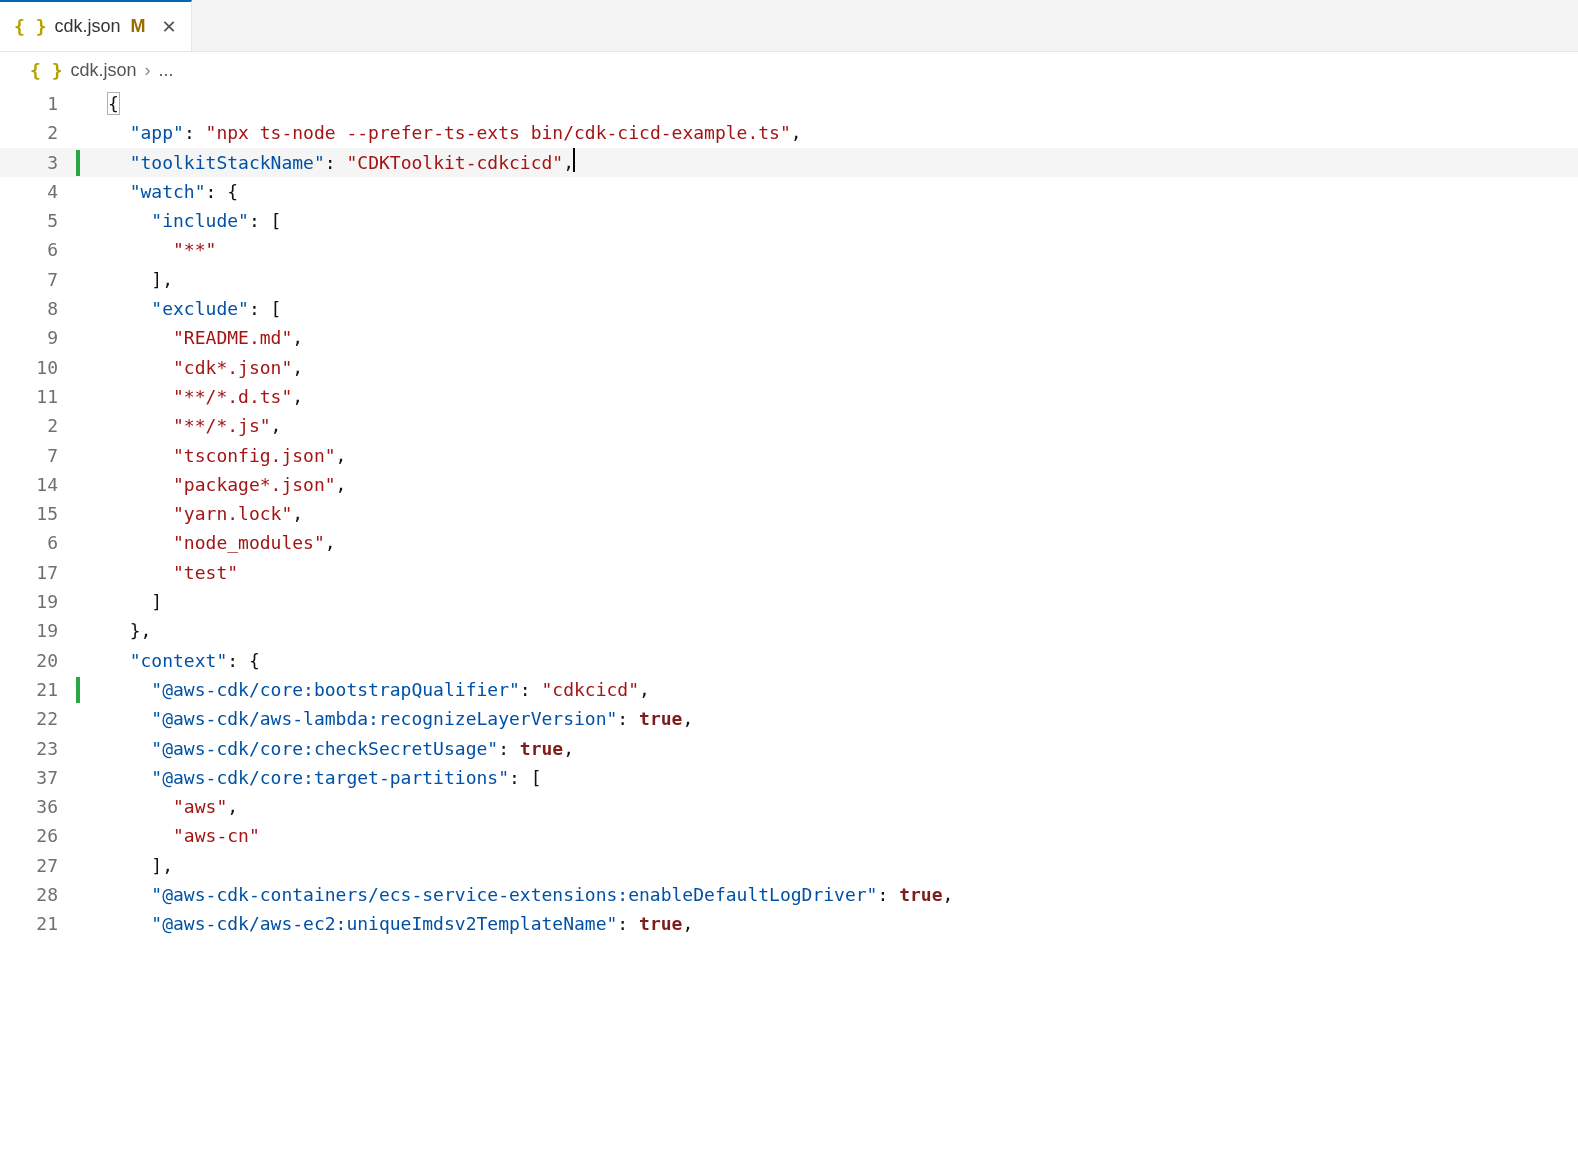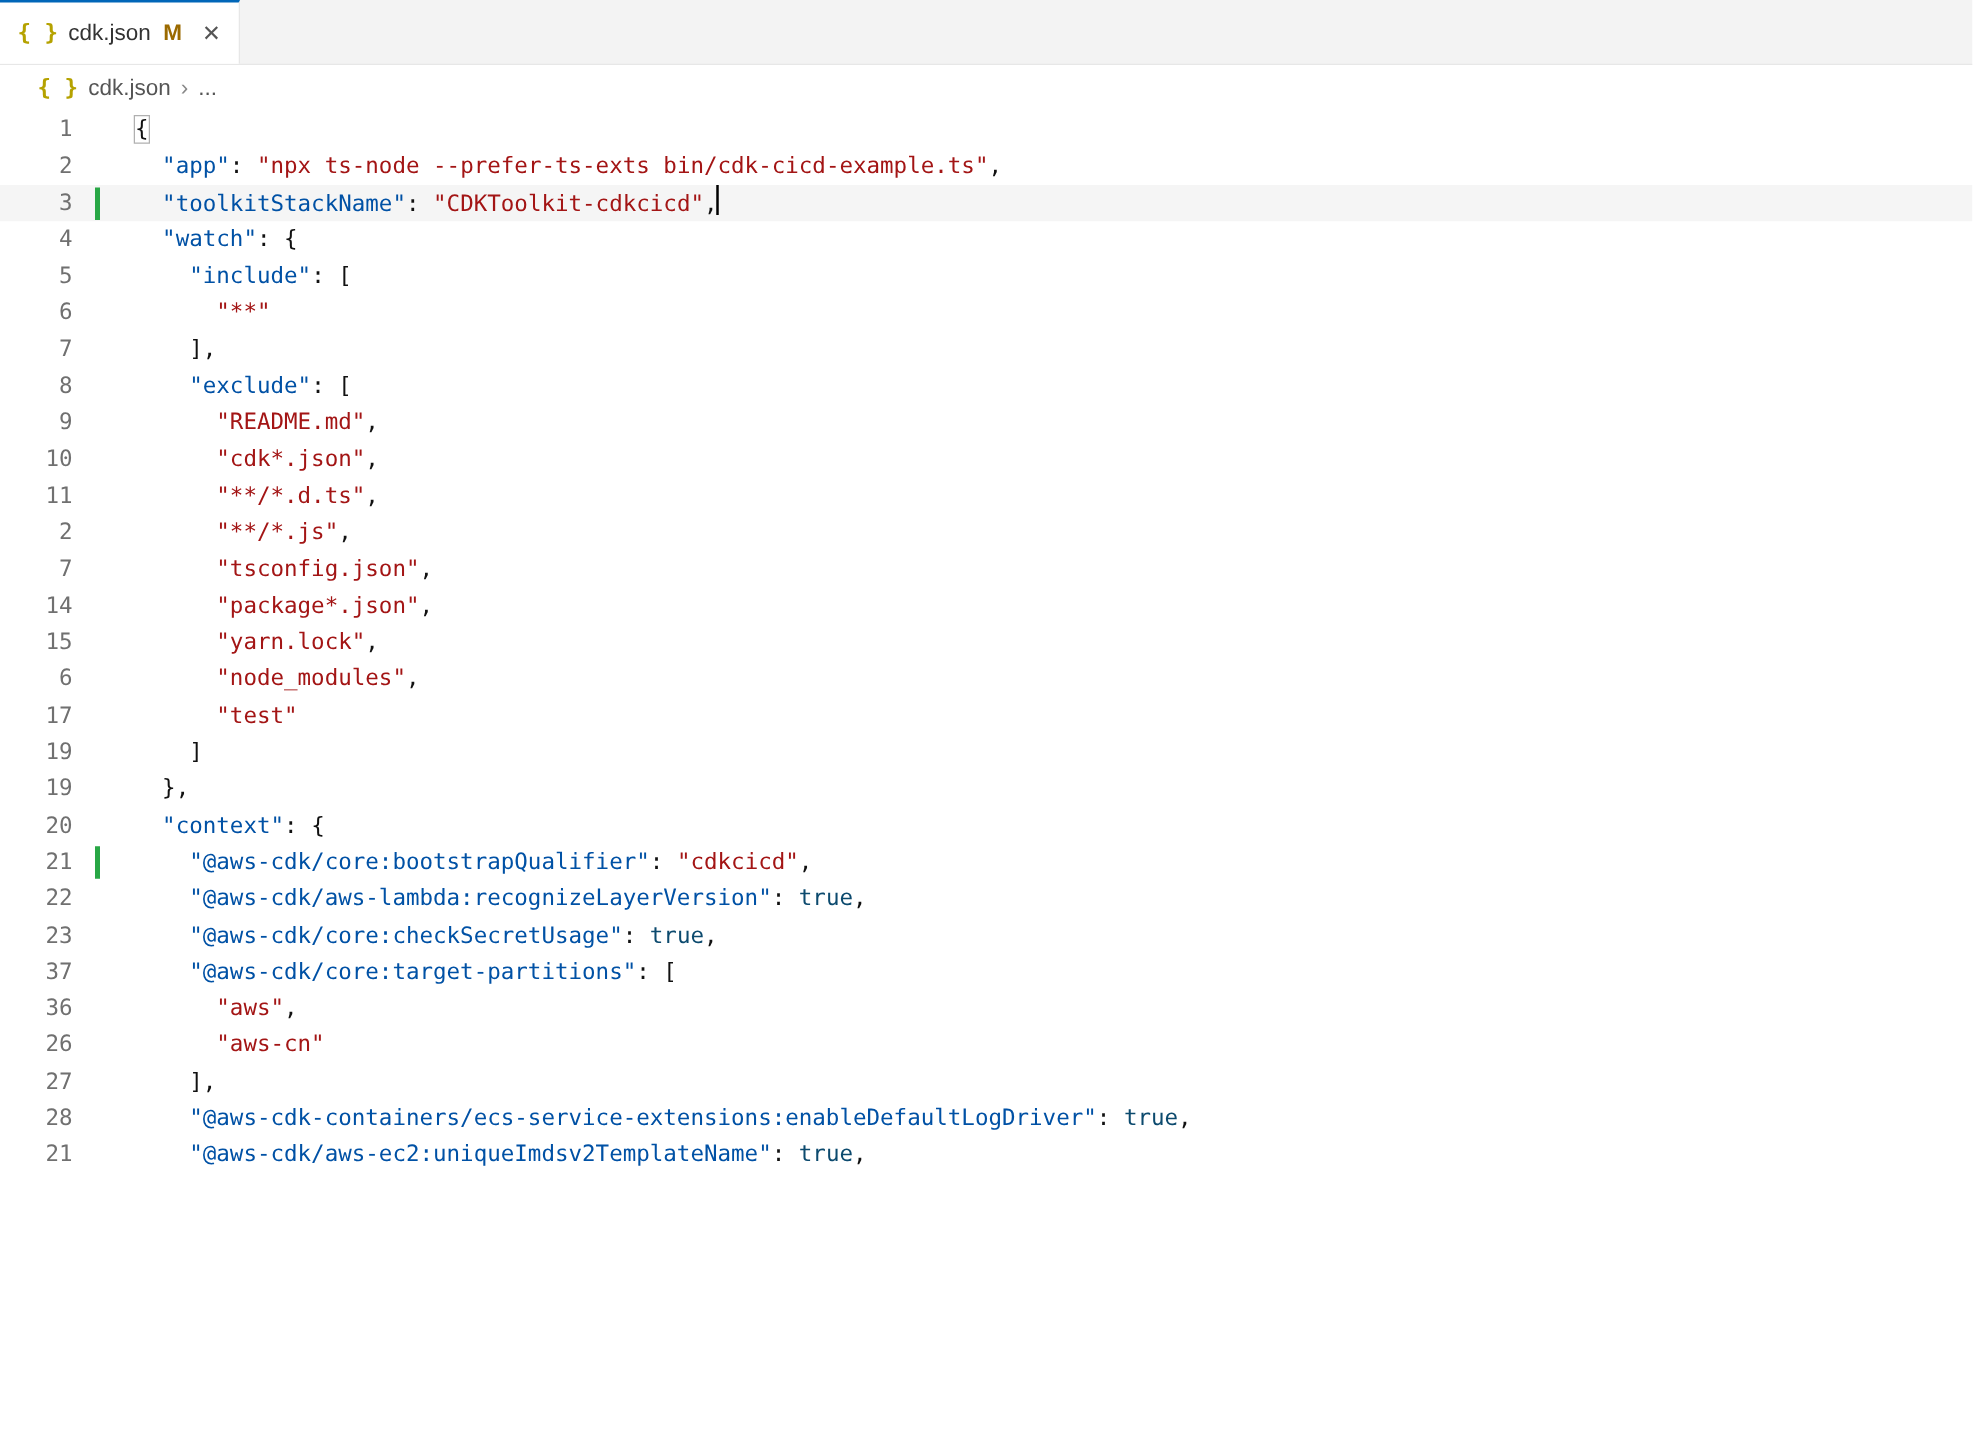--- a/index.html
+++ b/index.html
@@ -104,21 +104,21 @@
     background: #f5f5f5;
     z-index: -1;
   }
   .brace-hl {
     border: 1px solid #b0b0b0;
     margin: -1px;
   }
   .p  { color: #111111; }   
   .k  { color: #0051a5; }   
   .s  { color: #a31515; }   
-  .b  { color: #0c4a6e; }   
+  .b  { color: #7f1d1d; font-weight: bold; }   
   .cursor {
     border-left: 2px solid #000;
     margin-left: -1px;
     height: 24px;
     display: inline-block;
     vertical-align: -3px;
   }
 </style>
 </head>
 <body>

